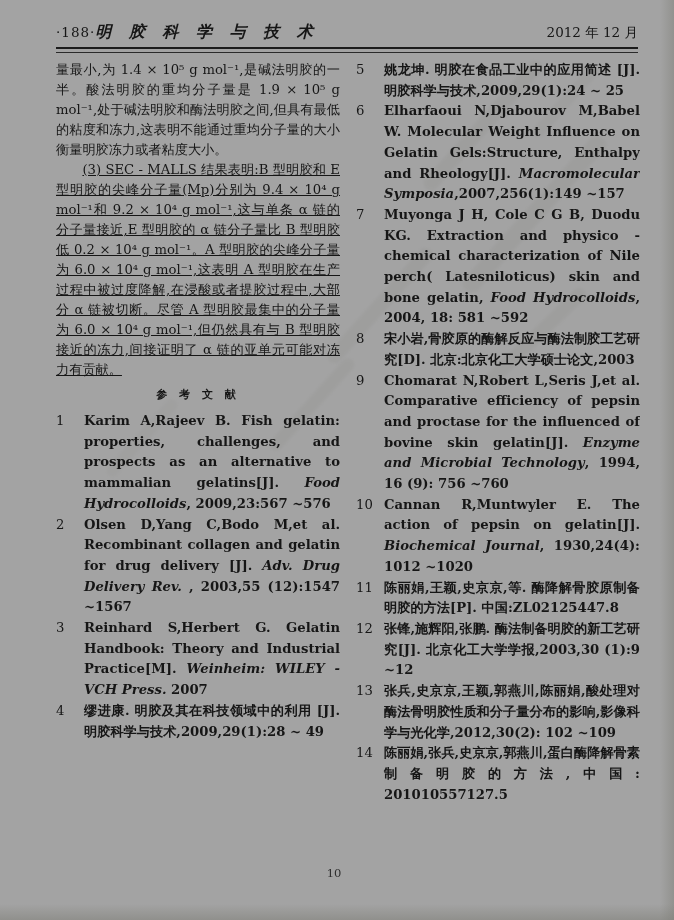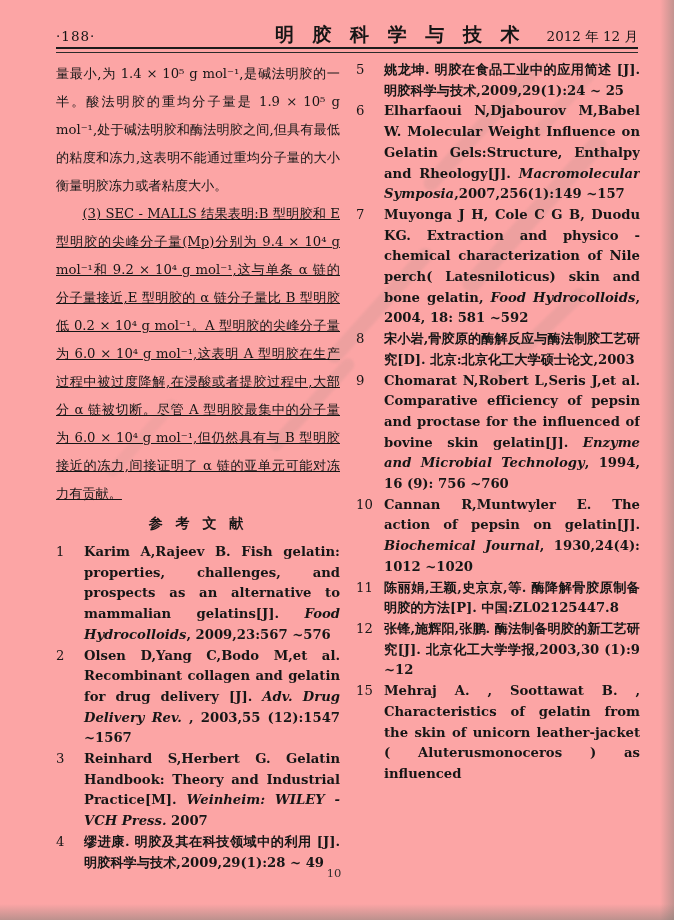--- a/index.html
+++ b/index.html
@@ -2,45 +2,45 @@
 <html lang="zh"><head>
 <meta charset="utf-8">
 <style>
   html,body{margin:0;padding:0;}
   body{
     width:674px;height:920px;position:relative;overflow:hidden;
     background:#f9f9f5;
     font-family:"DejaVu Serif","Liberation Serif",serif;
     color:#161616;
   }
-  .page{position:absolute;inset:0;background:#fca5a5;}
+  .page{position:absolute;inset:0;background:#a3a3a3;}
   
   .page-header{
     position:absolute;top:22px;left:56px;width:582px;
     display:flex;align-items:baseline;font-size:13.5px;
   }
   .page-marker{flex:0 0 auto;letter-spacing:1px;}
-  .journal-title{flex:1;text-align:right;letter-spacing:6px;font-weight:bold;font-size:19px;}
+  .journal-title{flex:1;text-align:left;letter-spacing:6px;font-weight:bold;font-size:16px;font-style:italic;}
   .issue-date{flex:0 0 auto;margin-left:21px;}
   .header-rule{
     position:absolute;top:47px;left:56px;width:582px;height:0;
     border-top:2.5px solid #1c1c1c;padding-top:2.5px;border-bottom:1.8px solid #2a2a2a;
   }
   
   .content{
     position:absolute;top:60px;left:56px;width:584px;height:812px;
     display:flex;gap:16px;overflow:hidden;
   }
   .col{width:284px;overflow:hidden;}
   .para{
-    margin:0;text-align:justify;font-size:13.2px;line-height:28px;
+    margin:0;text-align:justify;font-size:13.2px;line-height:20px;
   }
   .para.indent{text-indent:2em;text-decoration:underline;}
   .refs-heading{
-    text-align:center;font-weight:bold;font-size:14px;
+    text-align:center;font-weight:bold;font-size:11px;
     letter-spacing:4px;margin:7px 0 9px 0;
   }
   .ref{
     display:flex;font-size:13.2px;line-height:20.7px;margin:0;
   }
   .ref-num{flex:0 0 28px;}
   .ref-text{flex:1;text-align:justify;font-weight:bold;}
   .italic{font-style:italic;}
   
   .footer-num{
@@ -144,22 +144,26 @@
       </div>
       <div class="ref">
         <span class="ref-num">11</span>
         <span class="ref-text"><span>陈丽娟,王颖,史京京,等. 酶降解骨胶原制备明胶的方法[P]. 中国:ZL02125447.8</span></span>
       </div>
       <div class="ref">
         <span class="ref-num">12</span>
         <span class="ref-text"><span>张锋,施辉阳,张鹏. 酶法制备明胶的新工艺研究[J]. 北京化工大学学报,2003,30 (1):9 ~12</span></span>
       </div>
       <div class="ref">
-        <span class="ref-num">15</span>
-        <span class="ref-text"><span>Mehraj A. , Soottawat B. , Characteristics of gelatin from the skin of unicorn leather-jacket ( Aluterusmonoceros ) as influenced</span></span>
+        <span class="ref-num">13</span>
+        <span class="ref-text"><span>张兵,史京京,王颖,郭燕川,陈丽娟,酸处理对酶法骨明胶性质和分子量分布的影响,影像科学与光化学,2012,30(2): 102 ~109</span></span>
+      </div>
+      <div class="ref">
+        <span class="ref-num">14</span>
+        <span class="ref-text"><span>陈丽娟,张兵,史京京,郭燕川,蛋白酶降解骨素制备明胶的方法,中国: 201010557127.5</span></span>
       </div>
     </div>
 
   </div>
 
   <div class="footer-num">10</div>
 
   <div class="edge-right"></div>
   <div class="edge-bottom"></div>
 </div>

